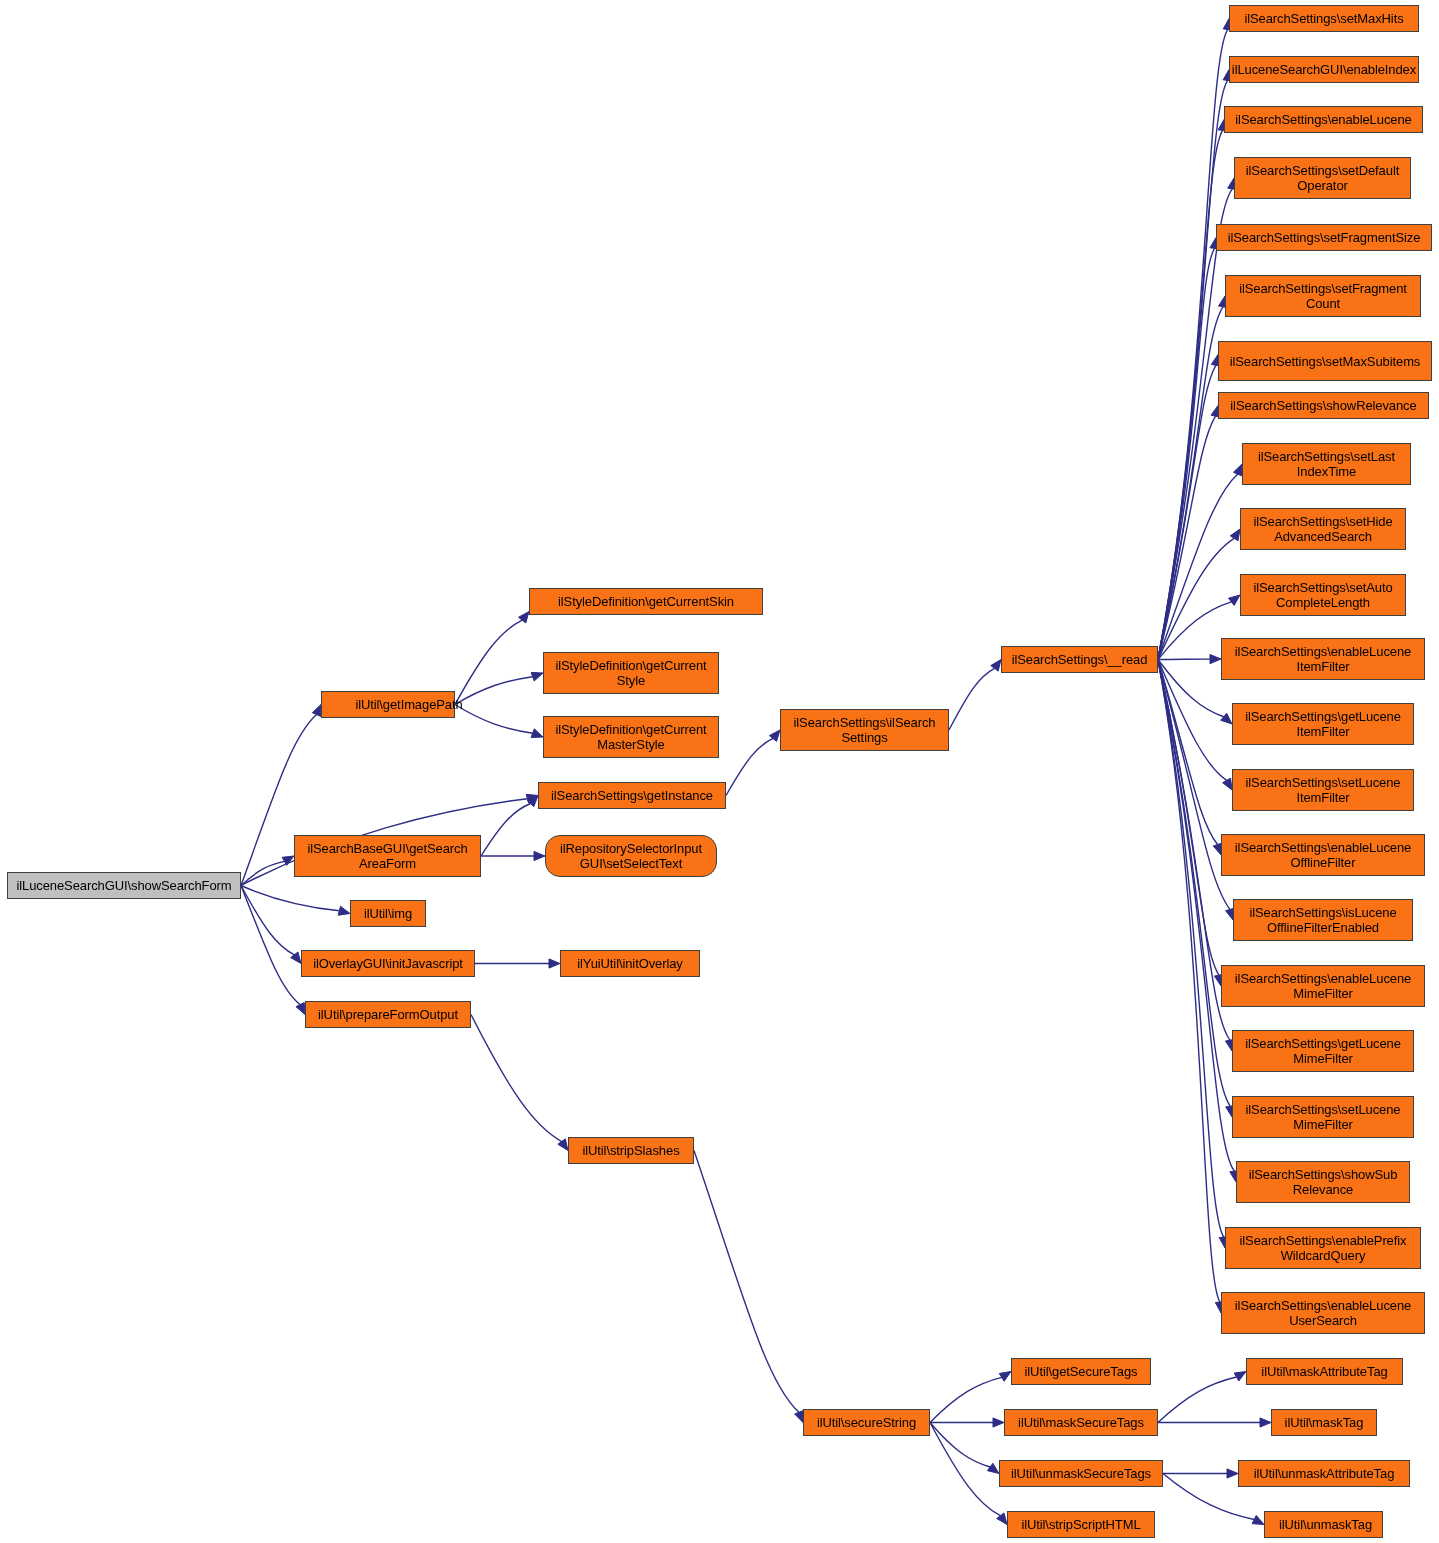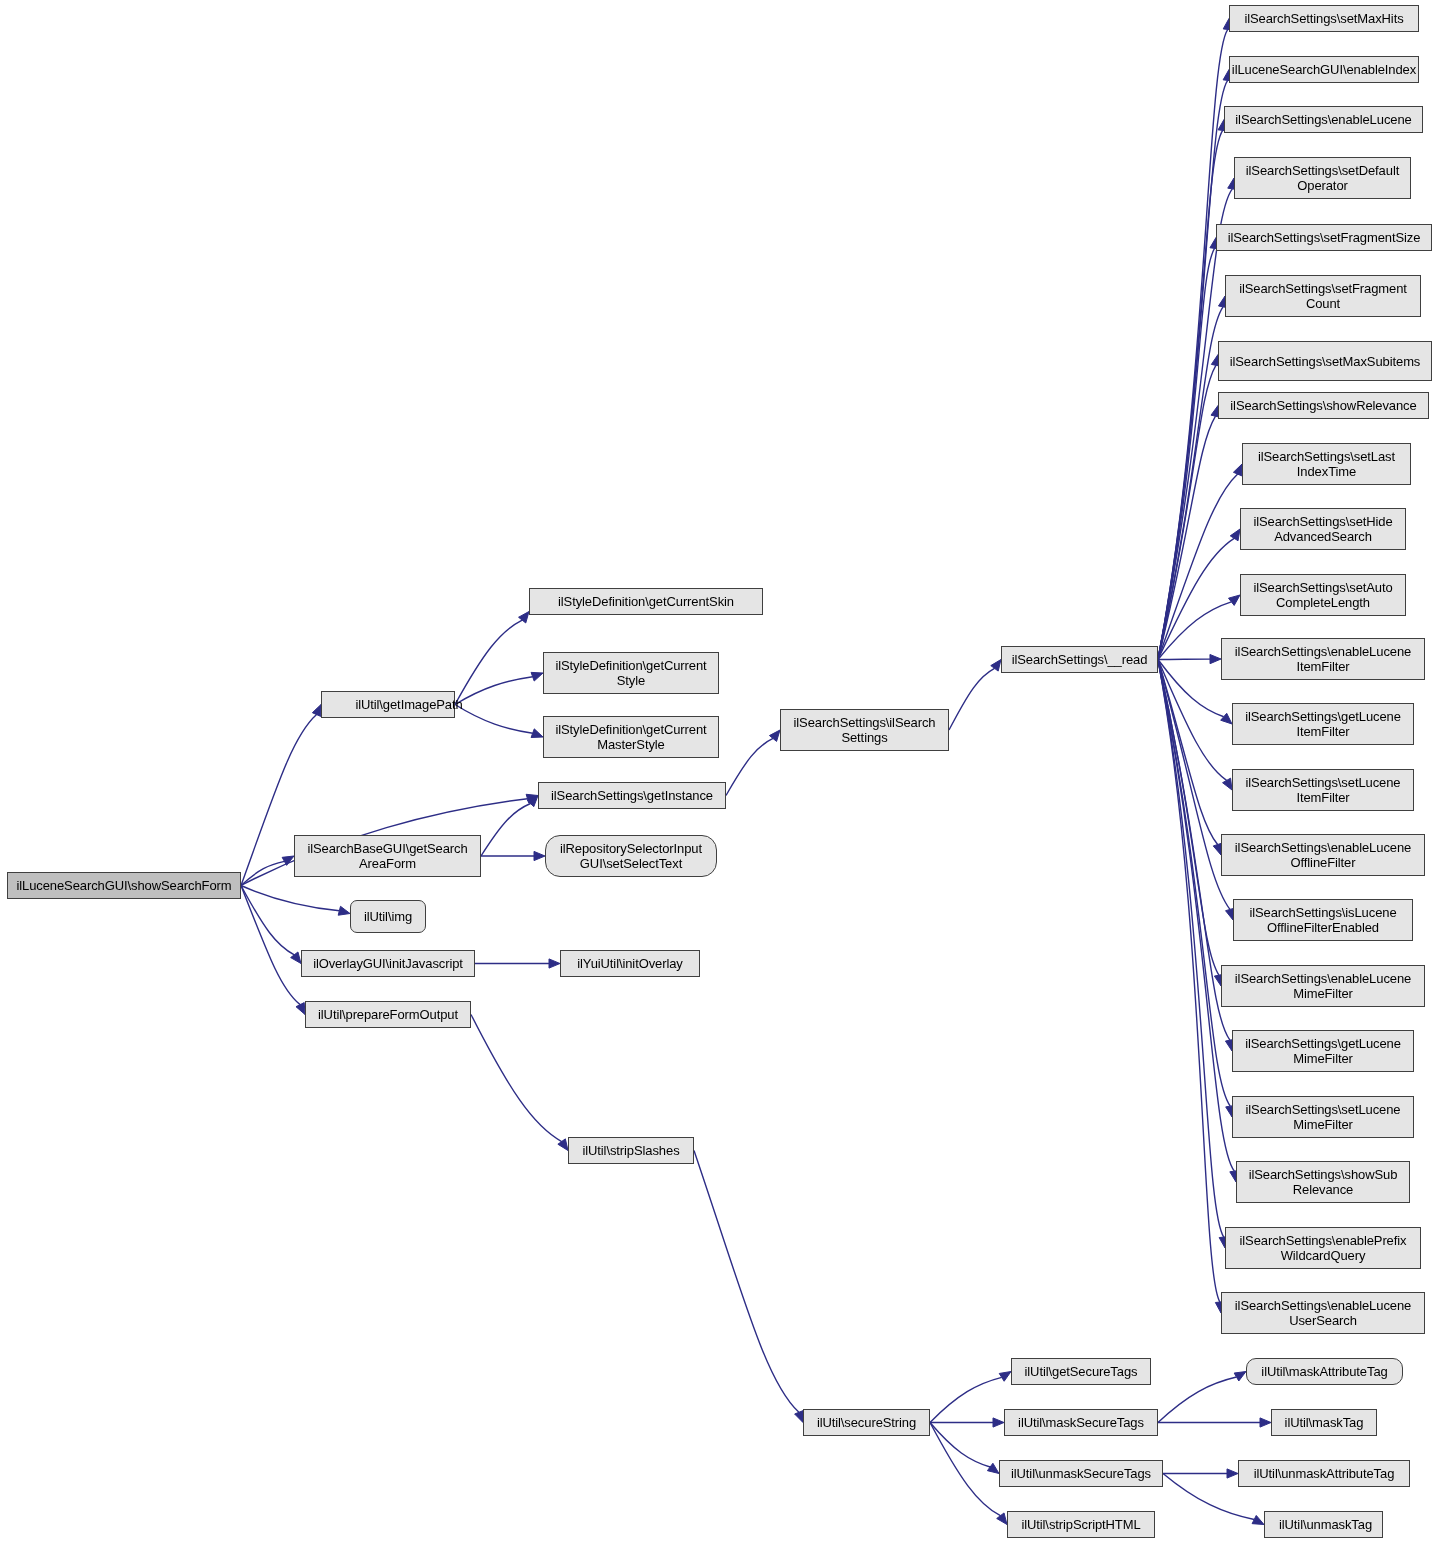--- a/index.html
+++ b/index.html
@@ -12,21 +12,21 @@
     width: 1439px;
     height: 1543px;
     background: #ffffff;
     font-family: "Liberation Sans", sans-serif;
     overflow: hidden;
   }
   .node {
     position: absolute;
     box-sizing: border-box;
     border: 1px solid #404040;
-    background: #e5e5e5;
+    background: #f97316;
     color: #000000;
     font-size: 13px;
     line-height: 15px;
     text-align: center;
     display: flex;
     align-items: center;
     justify-content: center;
     padding: 1px 4px;
     white-space: pre-line;
     letter-spacing: -0.1px;
@@ -158,21 +158,21 @@
       <div class="node" style="left: 529px; top: 588px; width: 234px; height: 27px;">ilStyleDefinition\getCurrentSkin</div>
       <div class="node" style="left: 543px; top: 652px; width: 176px; height: 42px;">ilStyleDefinition\getCurrent
 Style</div>
       <div class="node" style="left: 543px; top: 716px; width: 176px; height: 42px;">ilStyleDefinition\getCurrent
 MasterStyle</div>
       <div class="node" style="left: 538px; top: 782px; width: 188px; height: 27px;">ilSearchSettings\getInstance</div>
       <div class="node" style="left: 294px; top: 835px; width: 187px; height: 42px;">ilSearchBaseGUI\getSearch
 AreaForm</div>
       <div class="node" style="left: 545px; top: 835px; width: 172px; height: 42px; border-radius: 15px;">ilRepositorySelectorInput
 GUI\setSelectText</div>
-      <div class="node" style="left: 350px; top: 900px; width: 76px; height: 33px; border-radius: 7px;">ilUtil\img</div>
+      <div class="node" style="left: 350px; top: 900px; width: 76px; height: 27px;">ilUtil\img</div>
       <div class="node" style="left: 301px; top: 950px; width: 174px; height: 27px;">ilOverlayGUI\initJavascript</div>
       <div class="node" style="left: 560px; top: 950px; width: 140px; height: 27px;">ilYuiUtil\initOverlay</div>
       <div class="node" style="left: 305px; top: 1001px; width: 166px; height: 27px;">ilUtil\prepareFormOutput</div>
       <div class="node" style="left: 568px; top: 1137px; width: 126px; height: 27px;">ilUtil\stripSlashes</div>
       <div class="node" style="left: 780px; top: 709px; width: 169px; height: 42px;">ilSearchSettings\ilSearch
 Settings</div>
       <div class="node" style="left: 1001px; top: 646px; width: 157px; height: 27px;">ilSearchSettings\__read</div>
       <div class="node" style="left: 1229px; top: 5px; width: 190px; height: 27px;">ilSearchSettings\setMaxHits</div>
       <div class="node" style="left: 1229px; top: 56px; width: 190px; height: 27px;">ilLuceneSearchGUI\enableIndex</div>
       <div class="node" style="left: 1224px; top: 106px; width: 199px; height: 27px;">ilSearchSettings\enableLucene</div>
@@ -209,18 +209,18 @@
 Relevance</div>
       <div class="node" style="left: 1225px; top: 1227px; width: 196px; height: 42px;">ilSearchSettings\enablePrefix
 WildcardQuery</div>
       <div class="node" style="left: 1221px; top: 1292px; width: 204px; height: 42px;">ilSearchSettings\enableLucene
 UserSearch</div>
       <div class="node" style="left: 803px; top: 1409px; width: 127px; height: 27px;">ilUtil\secureString</div>
       <div class="node" style="left: 1011px; top: 1358px; width: 140px; height: 27px;">ilUtil\getSecureTags</div>
       <div class="node" style="left: 1004px; top: 1409px; width: 154px; height: 27px;">ilUtil\maskSecureTags</div>
       <div class="node" style="left: 999px; top: 1460px; width: 164px; height: 27px;">ilUtil\unmaskSecureTags</div>
       <div class="node" style="left: 1007px; top: 1511px; width: 148px; height: 27px;">ilUtil\stripScriptHTML</div>
-      <div class="node" style="left: 1246px; top: 1358px; width: 157px; height: 27px; border-radius: 10px;">ilUtil\maskAttributeTag</div>
+      <div class="node" style="left: 1246px; top: 1358px; width: 157px; height: 27px;">ilUtil\maskAttributeTag</div>
       <div class="node" style="left: 1271px; top: 1409px; width: 106px; height: 27px;">ilUtil\maskTag</div>
       <div class="node" style="left: 1238px; top: 1460px; width: 172px; height: 27px;">ilUtil\unmaskAttributeTag</div>
       <div class="node" style="left: 1264px; top: 1511px; width: 119px; height: 27px; padding-left: 8px;">ilUtil\unmaskTag</div>
     </div>
 </div>
 
 </body></html>

